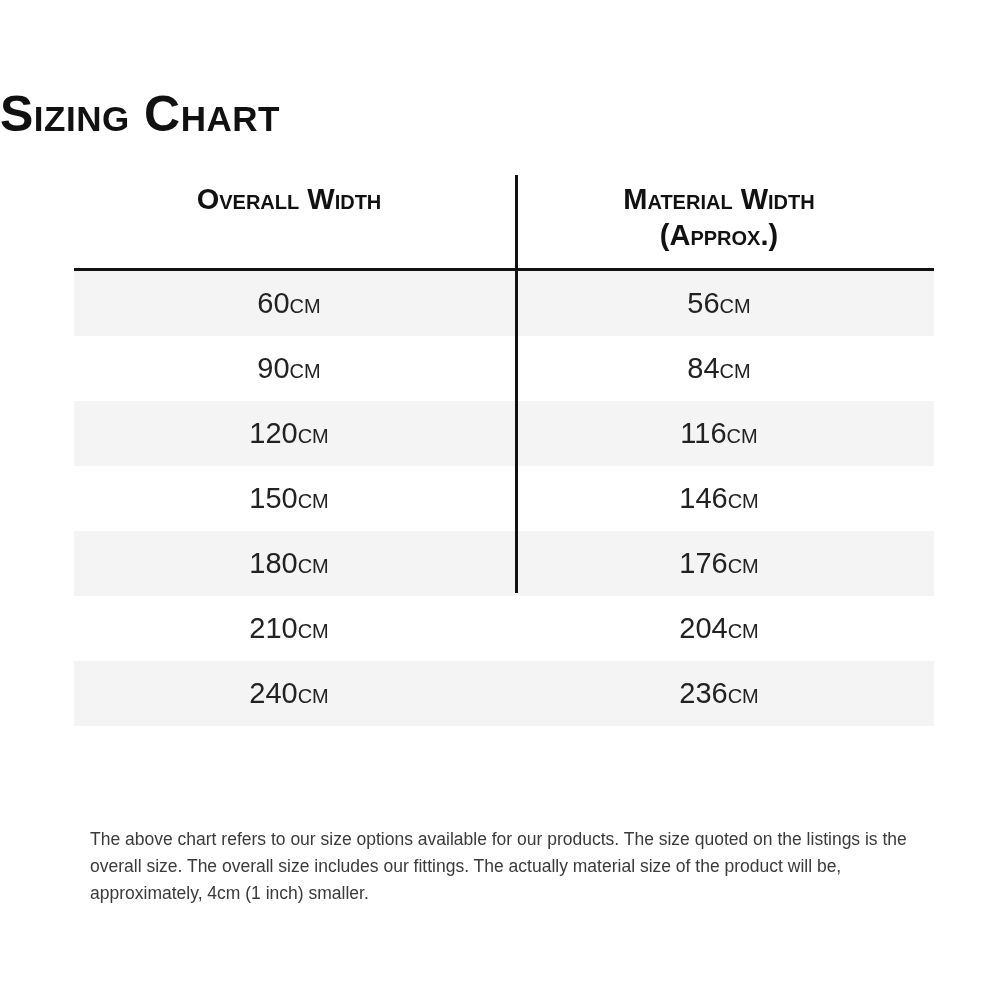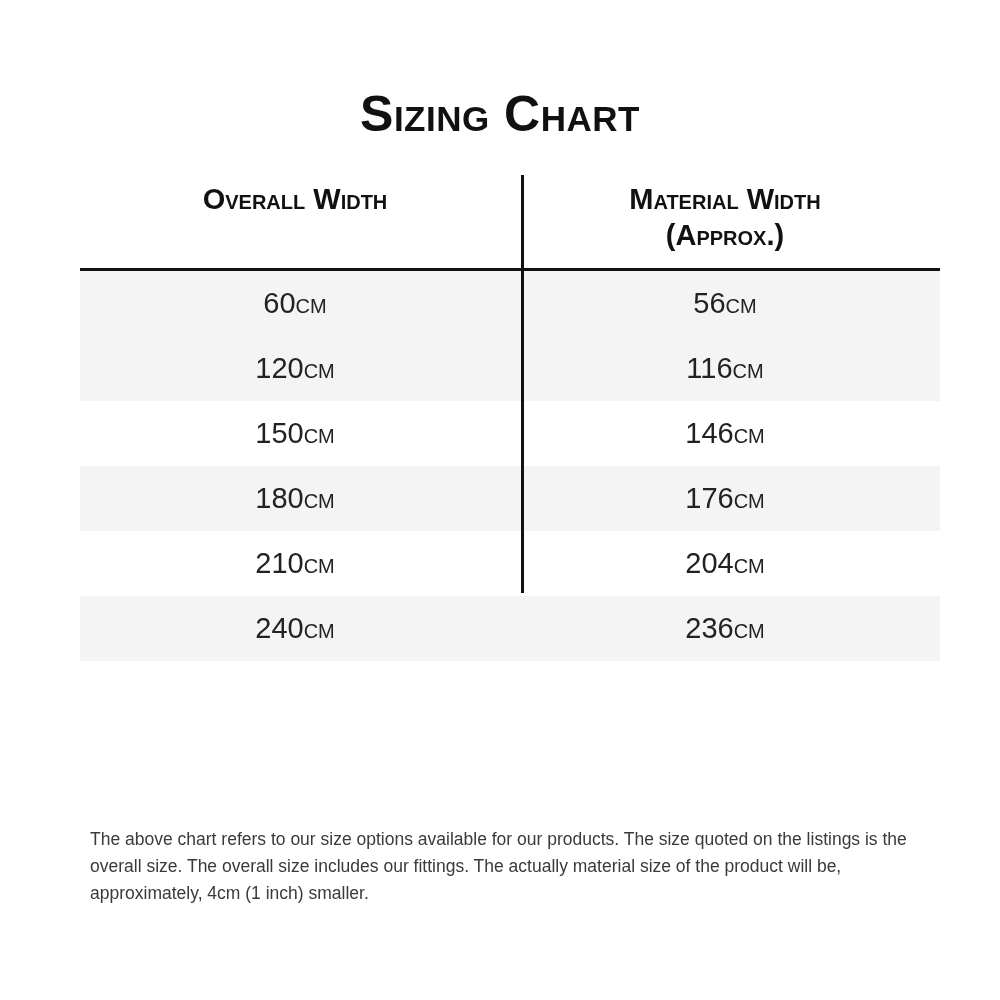--- a/index.html
+++ b/index.html
@@ -14,33 +14,33 @@
     color: #1a1a1a;
     overflow: hidden;
   }
   .page {
     position: relative;
     width: 1000px;
     height: 1000px;
     box-sizing: border-box;
   }
   .title {
-    text-align: center;
+    text-align: left;
     font-size: 50px;
     font-weight: bold;
     letter-spacing: 0.5px;
     color: #111111;
     margin: 0;
     padding-top: 85px;
     font-variant: small-caps;
     text-transform: capitalize;
   }
   .table-wrap {
     position: absolute;
-    left: 80px;
+    left: 74px;
     top: 175px;
     width: 860px;
   }
   table.sizing {
     border-collapse: collapse;
     width: 860px;
     table-layout: fixed;
   }
   table.sizing th {
     font-size: 29px;
@@ -107,20 +107,24 @@
             <span>Material Width</span>
             <span class="sub">(Approx.)</span>
           </th>
         </tr>
       </thead>
       <tbody>
         <tr class="odd">
           <td>60cm</td>
           <td>56cm</td>
         </tr>
+        <tr class="even">
+          <td>90cm</td>
+          <td>84cm</td>
+        </tr>
         <tr class="odd">
           <td>120cm</td>
           <td>116cm</td>
         </tr>
         <tr class="even">
           <td>150cm</td>
           <td>146cm</td>
         </tr>
         <tr class="odd">
           <td>180cm</td>

